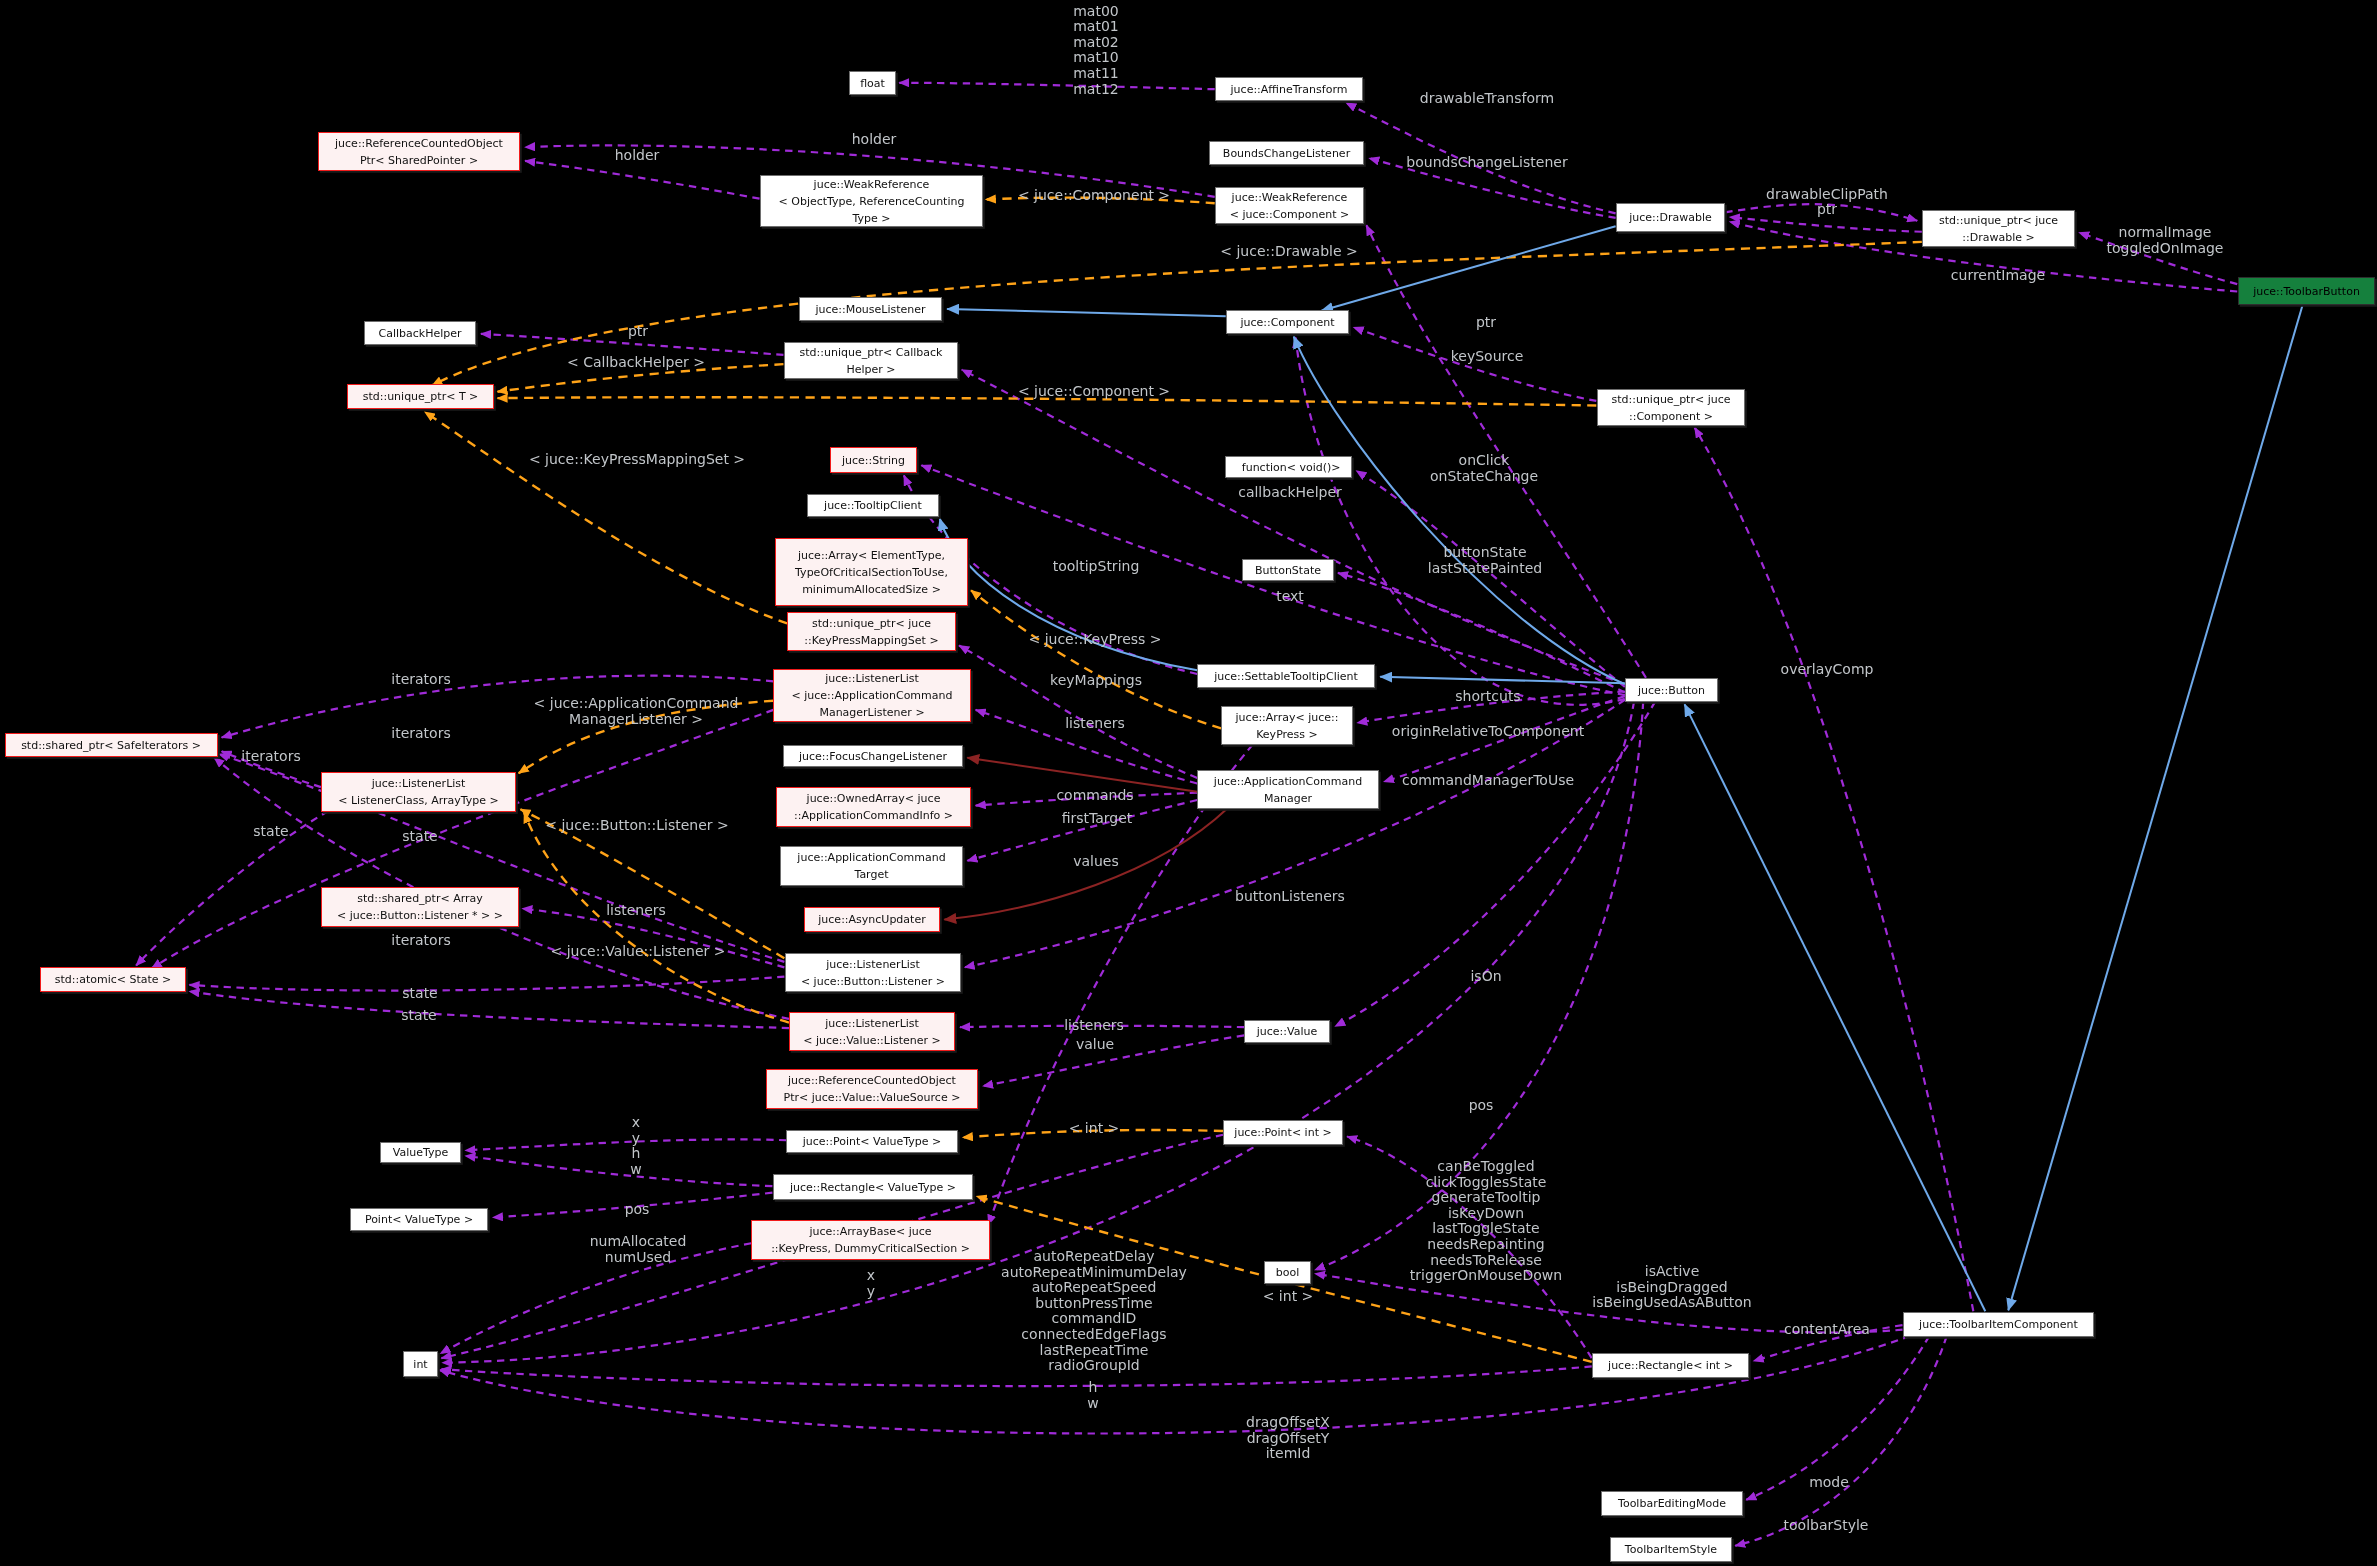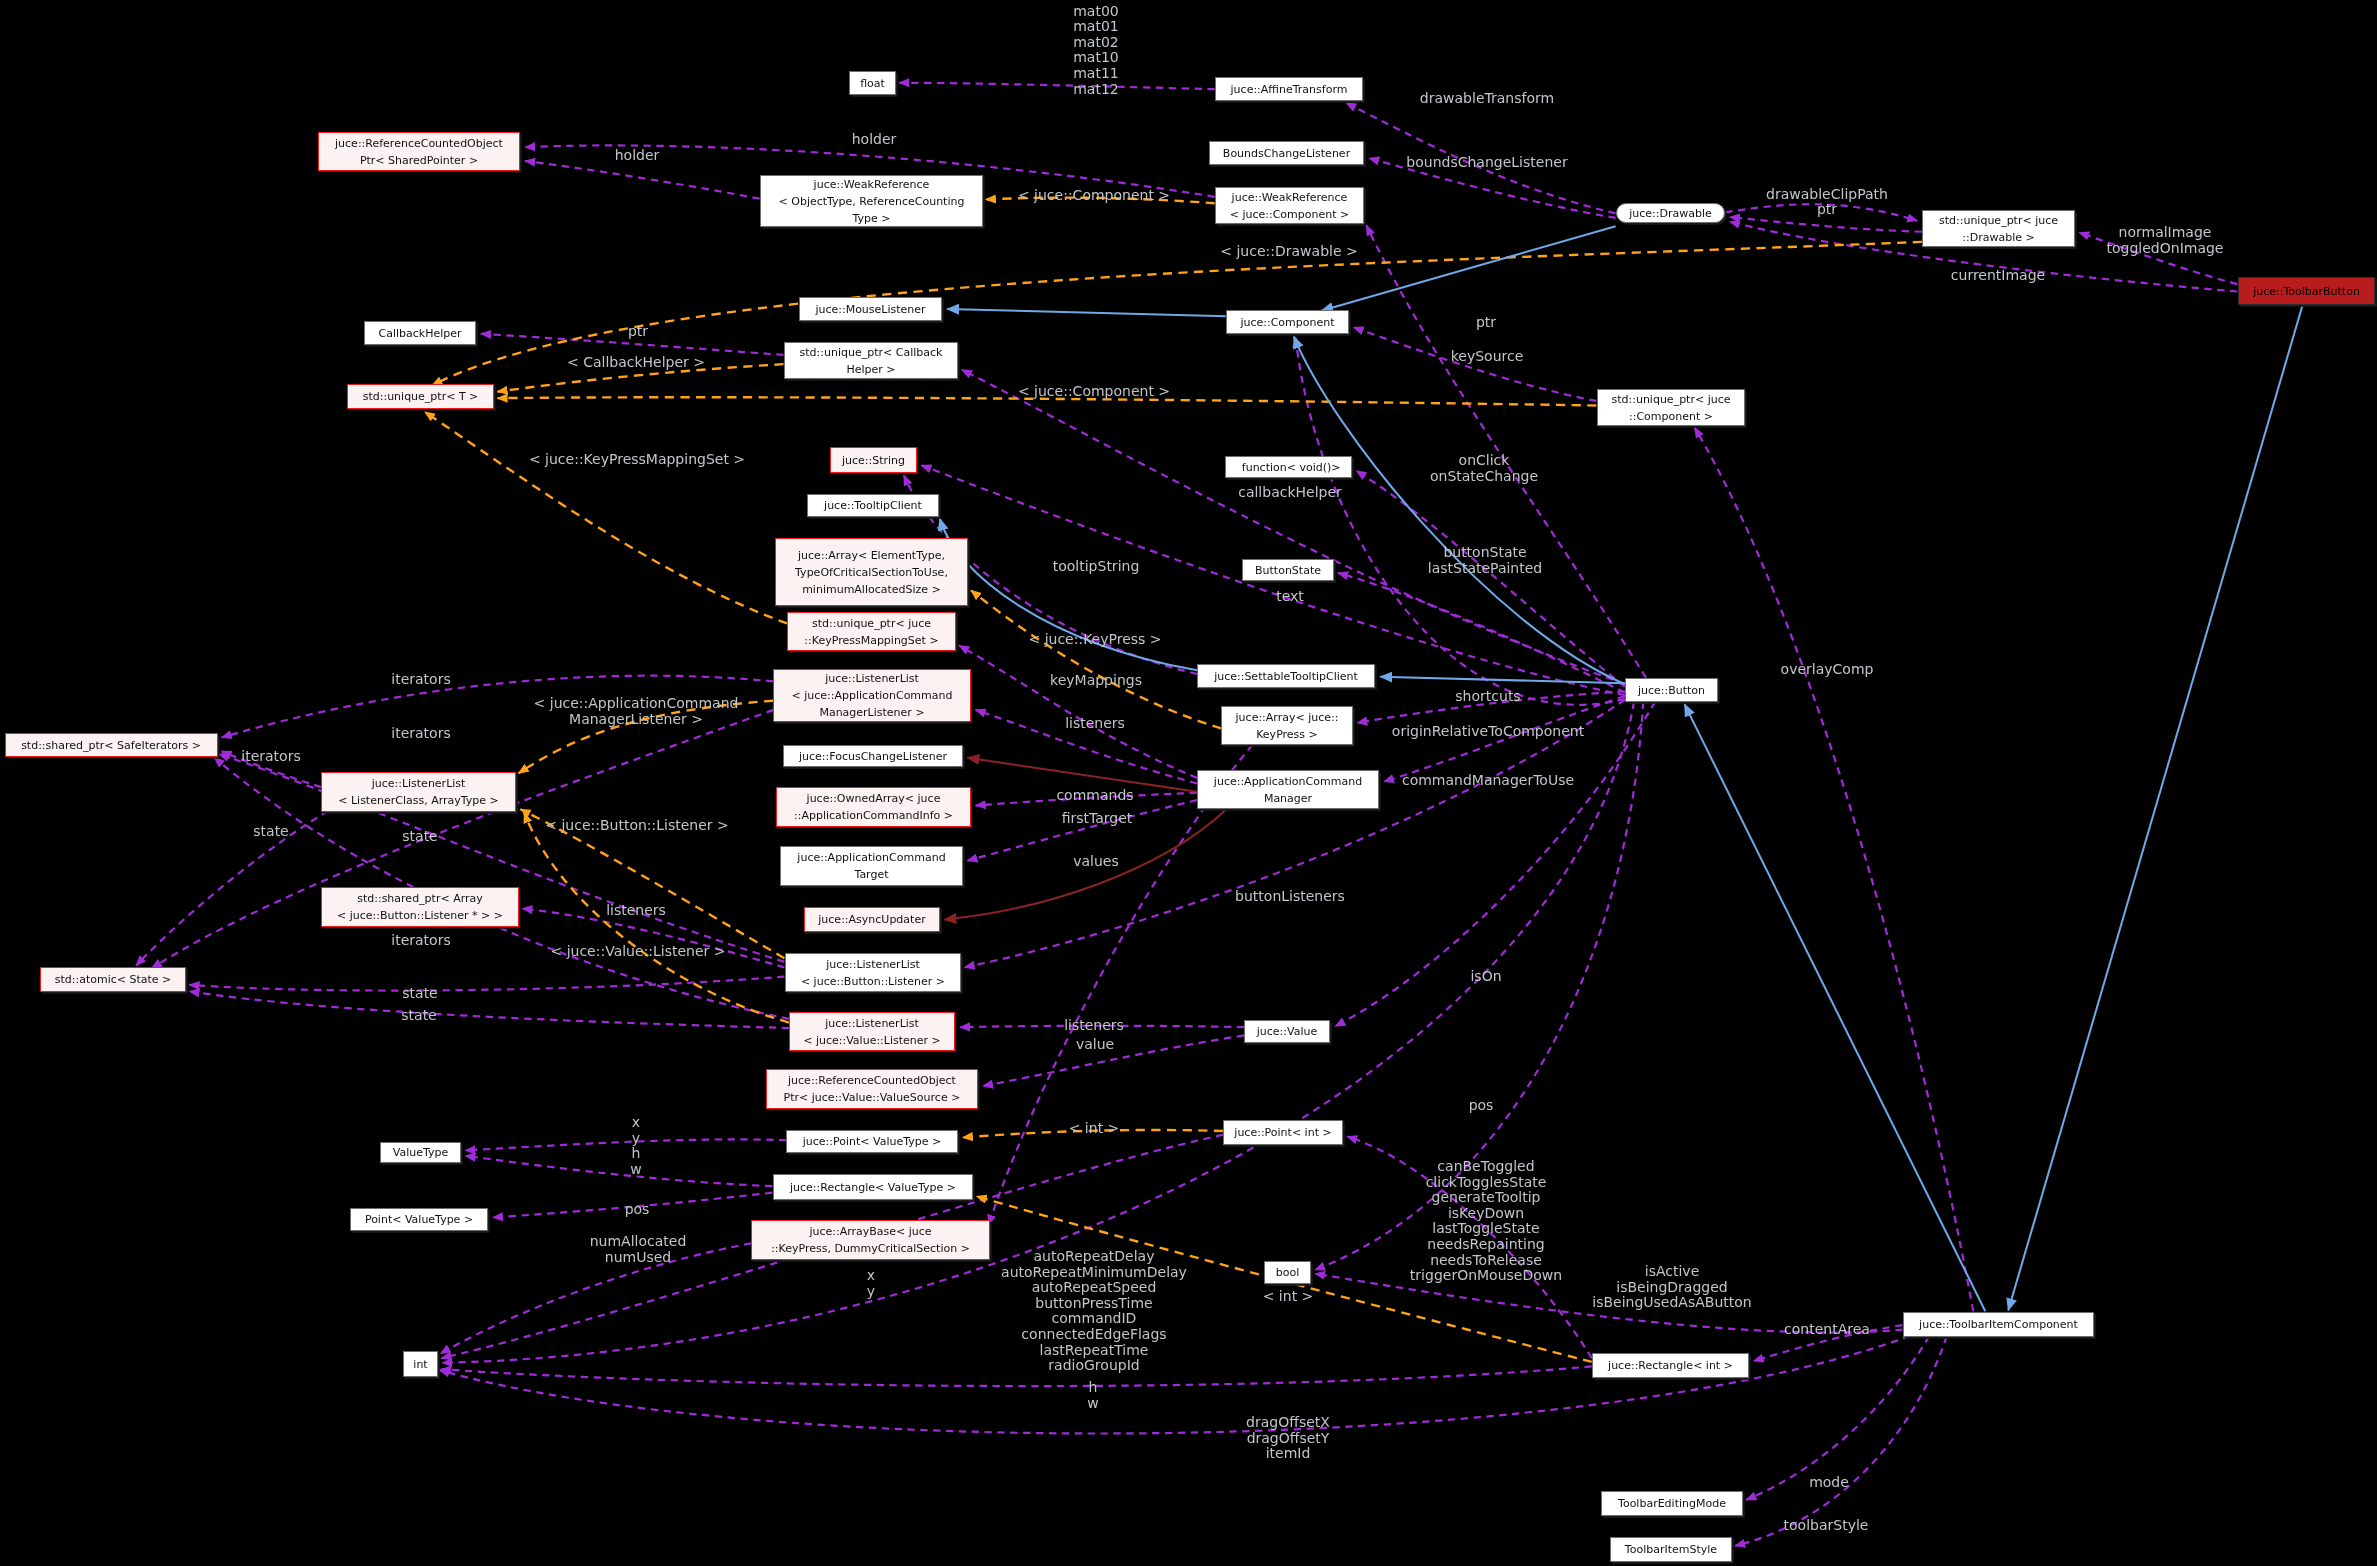--- a/index.html
+++ b/index.html
@@ -3,21 +3,21 @@
 <meta charset="utf-8">
 <style>
   html,body{margin:0;padding:0;background:#000;}
   #stage{position:relative;width:2377px;height:1566px;background:#000;overflow:hidden;
          font-family:"DejaVu Sans","Liberation Sans",sans-serif;}
   #edges{position:absolute;left:0;top:0;z-index:1;}
   .node{position:absolute;z-index:3;display:flex;flex-direction:column;align-items:center;justify-content:center;
         background:#fff;border:1.2px solid #6e6e6e;color:#111;font-size:11px;line-height:17px;
         text-align:center;white-space:nowrap;padding:0.9px 3.7px;box-sizing:border-box;box-shadow:1.8px 1.8px 0 #1a1a1a;}
   .node.template{background:#fdf2f2;border:1.6px solid #f21b1b;}
-  .node.subject{background:#b91c1c;border:1.3px solid #2e2e2e;color:#000;}
+  .node.subject{background:#15803d;border:1.3px solid #2e2e2e;color:#000;}
   .elabel{position:absolute;z-index:2;transform:translateX(-50%);color:#c2c6ca;font-size:14px;
           line-height:15.6px;text-align:center;white-space:pre;}
   path.member{stroke-dasharray:8 6;fill:none;stroke-width:2.4px;}
   path.template-rel{stroke-dasharray:10 7;fill:none;stroke-width:2.6px;}
   path.inherit{fill:none;stroke-width:2.2px;}
   path.private-inherit{fill:none;stroke-width:2.2px;}
 </style>
 </head>
 <body>
 
@@ -227,21 +227,21 @@
       </div>
       <div class="node" style="left: 760px; top: 175px; width: 223px; height: 52px;">
         <span>juce::WeakReference</span>
         <span>&lt; ObjectType, ReferenceCounting</span>
         <span>Type &gt;</span>
       </div>
       <div class="node" style="left: 1215px; top: 187px; width: 149px; height: 37px;">
         <span>juce::WeakReference</span>
         <span>&lt; juce::Component &gt;</span>
       </div>
-      <div class="node" style="left: 1616px; top: 203px; width: 109px; height: 20px; border-radius: 10px;">
+      <div class="node" style="left: 1616px; top: 203px; width: 109px; height: 29px;">
         <span>juce::Drawable</span>
       </div>
       <div class="node" style="left: 1922px; top: 210px; width: 153px; height: 37px;">
         <span>std::unique_ptr&lt; juce</span>
         <span>::Drawable &gt;</span>
       </div>
       <div class="node subject" style="left: 2238px; top: 277px; width: 137px; height: 28px;">
         <span>juce::ToolbarButton</span>
       </div>
       <div class="node" style="left: 799px; top: 297px; width: 143px; height: 24px;">

